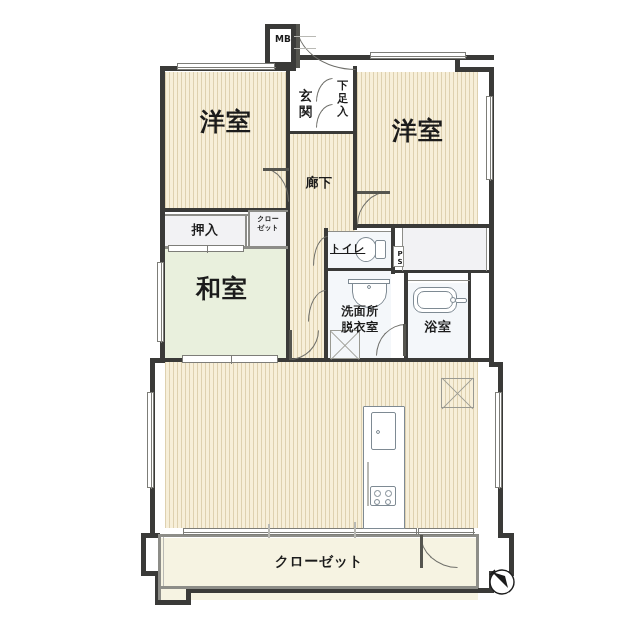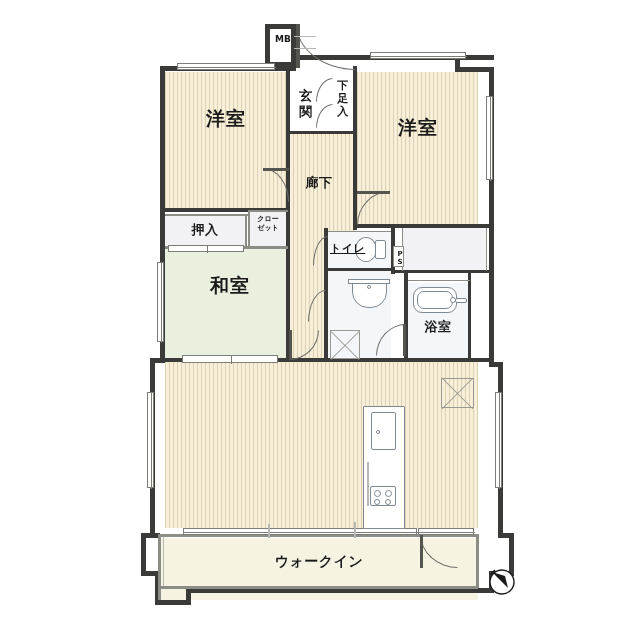--- a/index.html
+++ b/index.html
@@ -37,21 +37,21 @@
   
   .lbl{
     position:absolute;
     color:#1b1b1b;
     line-height:1.08;
     text-align:center;
     white-space:pre;
     letter-spacing:.5px;
     pointer-events:none;
   }
-  .lbl.big{font-size:19px;font-weight:700;letter-spacing:1px;}
+  .lbl.big{font-size:25px;font-weight:700;letter-spacing:1px;}
   .lbl.mid{font-size:13px;font-weight:700;}
   .lbl.sm{font-size:11px;font-weight:700;}
   .lbl.xs{font-size:9px;font-weight:700;letter-spacing:0;}
   .lbl.tiny{font-size:7px;font-weight:700;letter-spacing:0;}
 
   
   .swing{position:absolute;border:1px solid #6f6f6a;border-radius:50%;
          background:transparent;box-sizing:border-box;}
   .swing.tl{border-right-color:transparent;border-bottom-color:transparent;}
   .swing.tr{border-left-color:transparent;border-bottom-color:transparent;}
@@ -262,21 +262,21 @@
   <div class="fix fix-r" style="left:374px;top:499px;width:6px;height:6px;"></div>
   <div class="fix fix-r" style="left:385px;top:499px;width:6px;height:6px;"></div>
   <div class="hair" style="left:367px;top:462px;width:2px;height:44px;"></div>
 
   <div class="xbox" style="left:441px;top:378px;width:33px;height:30px;"></div>
 
   <div class="lbl big" style="left:176px;top:108px;width:100px;">洋室</div>
 
   <div class="lbl big" style="left:368px;top:117px;width:100px;">洋室</div>
 
-  <div class="lbl big" style="left:180px;top:275px;width:100px;">和室</div>
+  <div class="lbl big" style="left:172px;top:275px;width:100px;">和室</div>
 
 
   <div class="lbl xs" style="left:274px;top:34px;width:18px;line-height:1.25;">MB</div>
 
   <div class="lbl mid" style="left:297px;top:88px;width:18px;line-height:1.2;">玄
 関</div>
 
   <div class="lbl sm" style="left:336px;top:80px;width:14px;line-height:1.18;">下
 足
 入</div>
@@ -286,24 +286,26 @@
   <div class="lbl tiny" style="left:249px;top:215px;width:38px;line-height:1.35;">クロー
 ゼット</div>
 
   <div class="lbl mid" style="left:176px;top:223px;width:58px;">押入</div>
 
   <div class="lbl sm" style="left:330px;top:243px;width:30px;text-decoration:underline;">トイレ</div>
 
 
   <div class="lbl tiny" style="left:394px;top:250px;width:10px;line-height:1.2;writing-mode:vertical-rl;text-orientation:upright;">PS</div>
 
+  <div class="lbl sm" style="left:330px;top:303px;width:60px;line-height:1.35;font-size:12px;">洗面所
+脱衣室</div>
 
   <div class="lbl sm" style="left:409px;top:320px;width:58px;font-size:13px;">浴室</div>
 
-  <div class="lbl mid" style="left:246px;top:554px;width:146px;font-size:14px;">ウォークイン</div>
+  <div class="lbl mid" style="left:246px;top:554px;width:146px;font-size:14px;">クローゼット</div>
 
   <div class="compass" style="left:486px;top:566px;">
     <svg viewBox="0 0 30 30" width="30" height="30" aria-hidden="true">
       <circle cx="16" cy="16" r="12" fill="#ffffff" stroke="#1b1b1b" stroke-width="1.4"></circle>
       <polygon points="6,6 22,22 19,10" fill="#1b1b1b"></polygon>
       <line x1="4" y1="9" x2="9" y2="4" stroke="#1b1b1b" stroke-width="1.4"></line>
     </svg>
   </div>
 
 </div>

